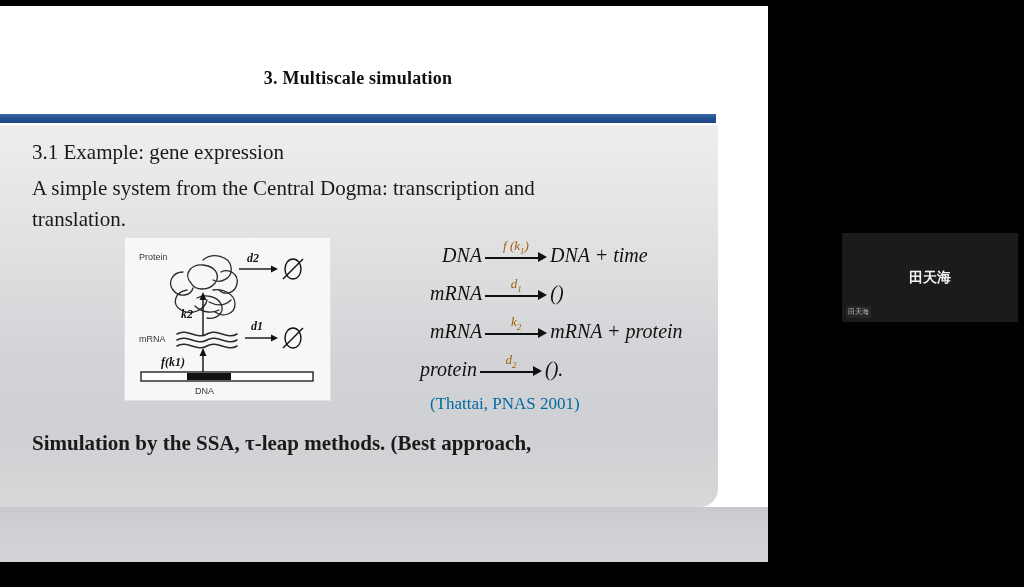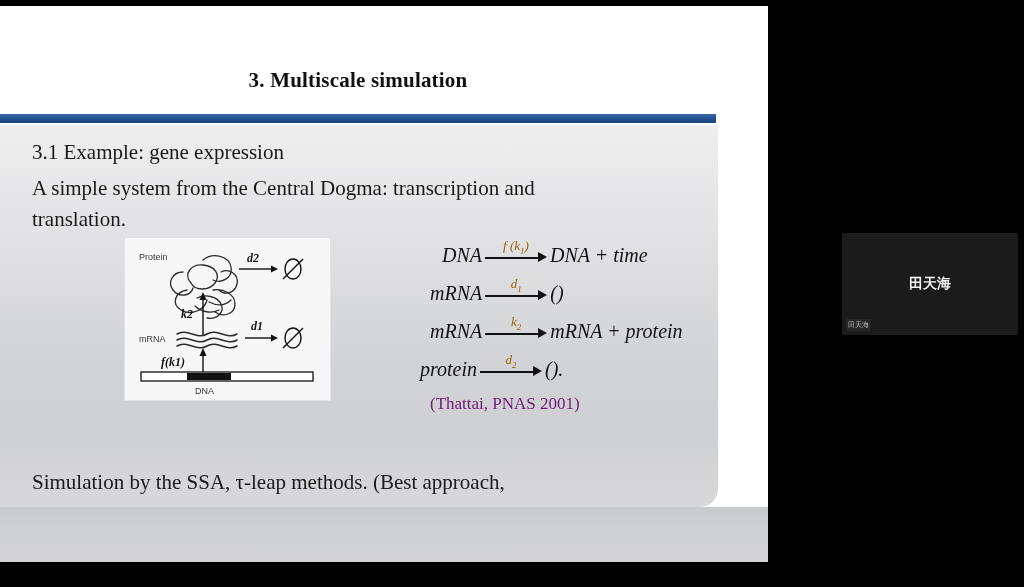--- a/index.html
+++ b/index.html
@@ -27,21 +27,21 @@
   }
 
   #slide-title {
     position: absolute;
     left: 0;
     top: 62px;
     width: 716px;
     text-align: center;
     font-family: "Liberation Serif", serif;
     font-weight: bold;
-    font-size: 21px;
+    font-size: 18px;
     color: #101010;
     letter-spacing: 0.2px;
   }
 
   #title-rule {
     position: absolute;
     left: 0;
     top: 108px;
     width: 716px;
     height: 9px;
@@ -70,21 +70,21 @@
     font-size: 21px;
     color: #1a1a1a;
     white-space: pre;
     text-align: right;
   }
 
   #line-31      { left: 32px; top: 134px; }
   #line-intro-1 { left: 32px; top: 170px; }
   #line-intro-2 { left: 32px; top: 201px; }
   #line-32      { left: 32px; top: 412px; }
-  #line-sim-1   { left: 32px; top: 464px; }
+  #line-sim-1   { left: 32px; top: 425px; font-weight: bold; }
   #line-sim-2   { left: 32px; top: 480px; }
 
   
   #figure-box {
     position: absolute;
     left: 125px;
     top: 232px;
     width: 205px;
     height: 162px;
     background: #f6f6f6;
@@ -153,40 +153,40 @@
   .arrow .rate sub {
     font-size: 9px;
   }
 
   #citation {
     position: absolute;
     left: 430px;
     top: 388px;
     font-family: "Liberation Serif", serif;
     font-size: 17px;
-    color: #701a75;
+    color: #0369a1;
   }
 
   
   #footer-band {
     position: absolute;
     left: 0;
     top: 501px;
     width: 768px;
     height: 61px;
     background: linear-gradient(to bottom, #c9cace 0%, #cfd0d3 40%, #d4d4d7 100%);
   }
 
   
   #video-tile {
     position: absolute;
     left: 842px;
     top: 233px;
     width: 176px;
-    height: 102px;
+    height: 89px;
     background: #1b1b1b;
     overflow: hidden;
   }
   #tile-name-center {
     position: absolute;
     left: 0;
     top: 0;
     width: 100%;
     height: 100%;
     display: flex;

